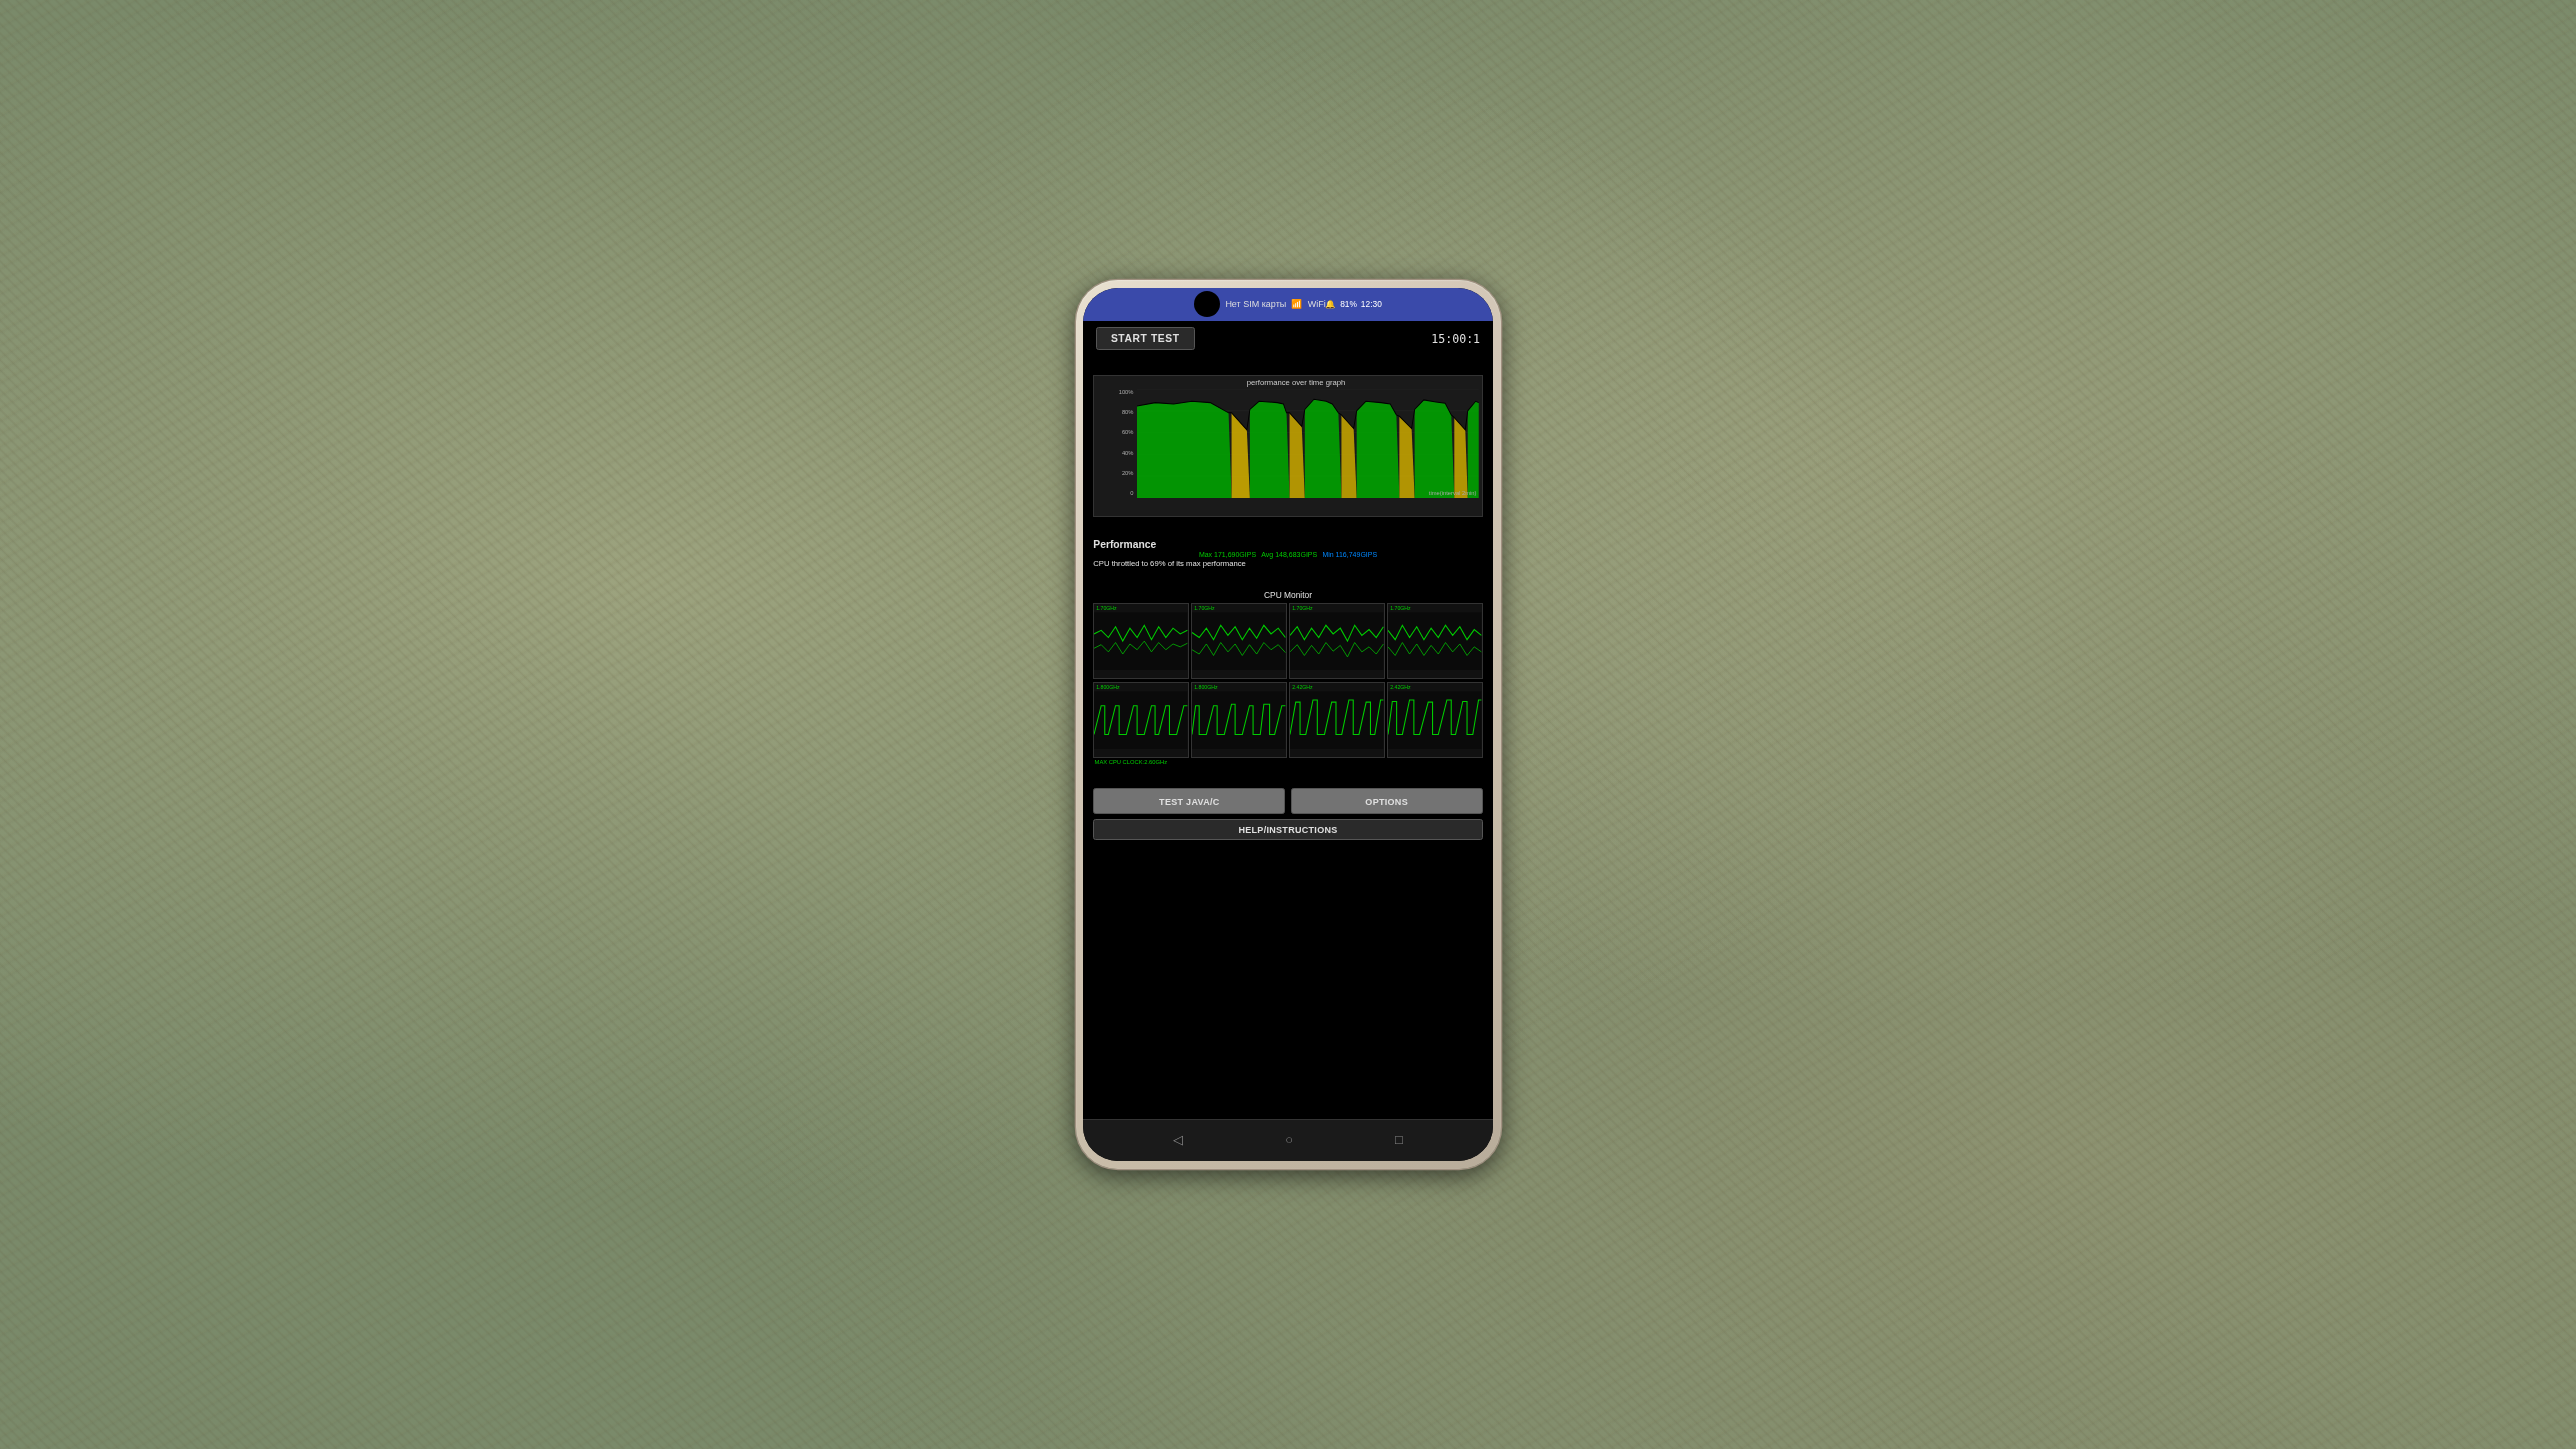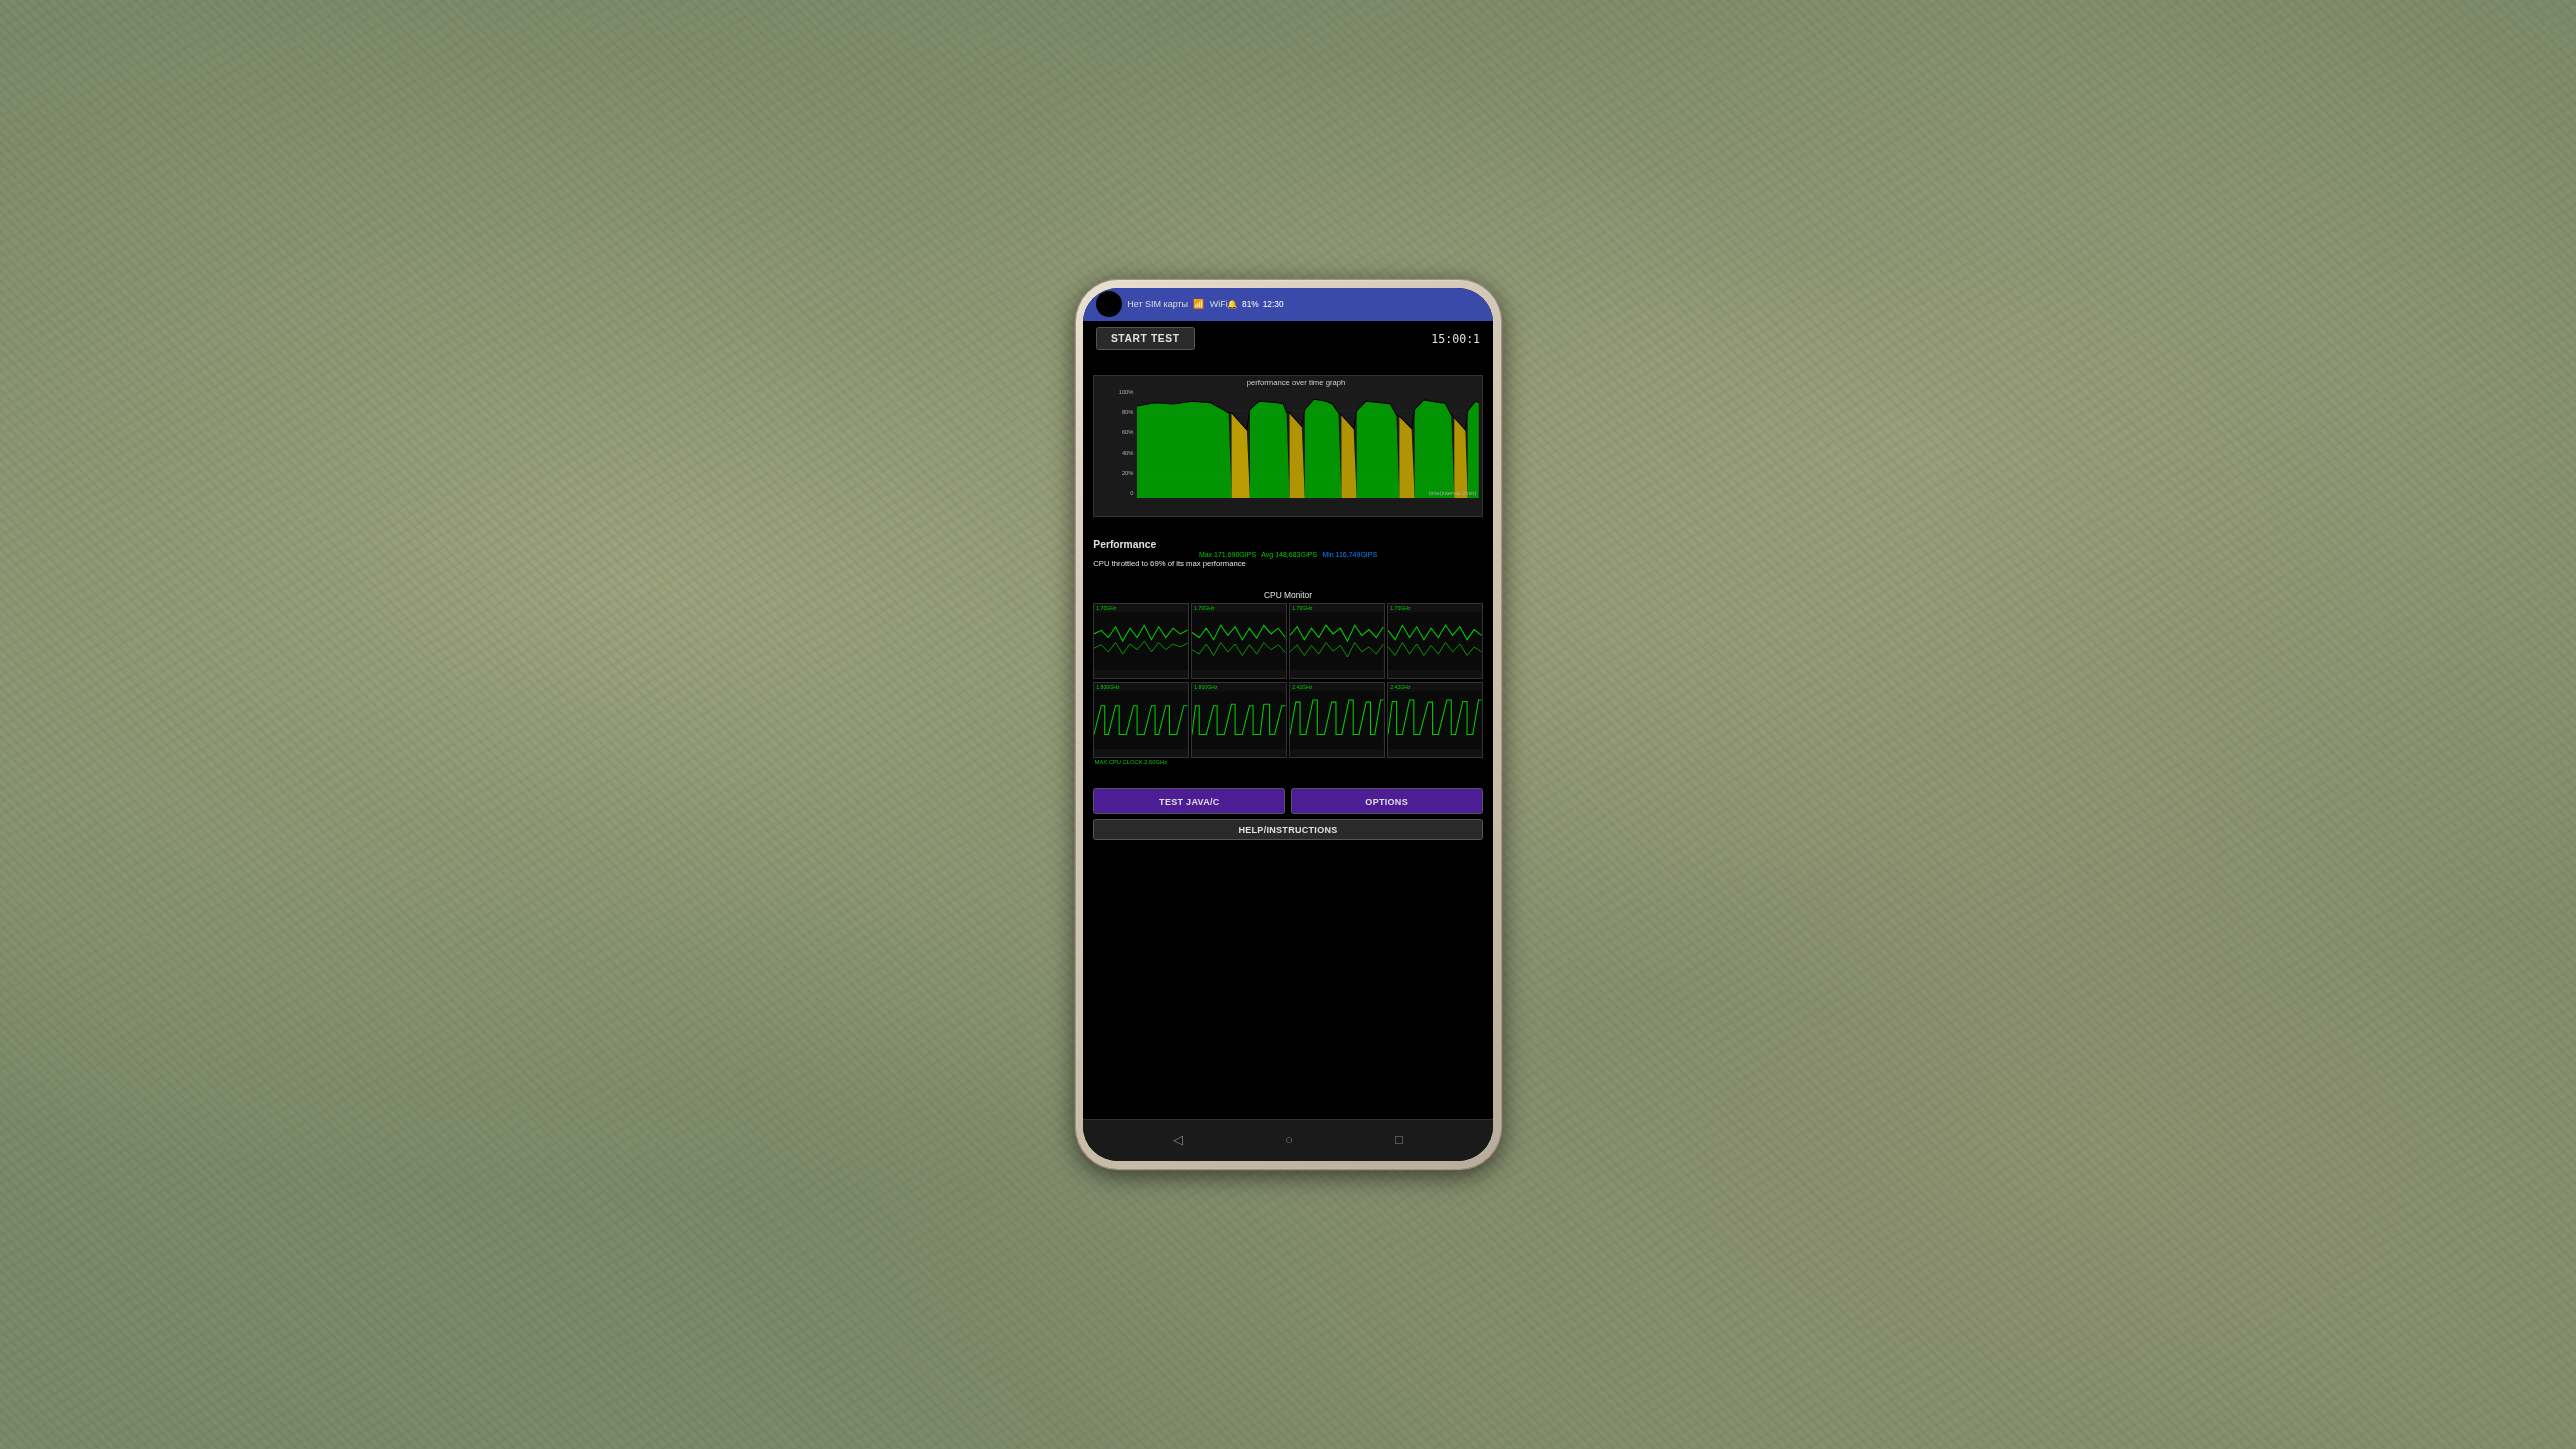--- a/index.html
+++ b/index.html
@@ -72,21 +72,21 @@
       display: flex;
       flex-direction: column;
     }
 
     
     .status-bar {
       background: #3a4aaa;
       height: 33px;
       display: flex;
       align-items: center;
-      justify-content: flex-start;
+      justify-content: center;
       padding: 0 13px;
       flex-shrink: 0;
     }
 
     .status-left {
       display: flex;
       align-items: center;
       gap: 5.2px;
     }
 
@@ -304,21 +304,21 @@
       flex-direction: column;
       gap: 5.2px;
     }
 
     .btn-row {
       display: flex;
       gap: 5.2px;
     }
 
     .app-btn {
-      background: #4c1d95;
+      background: #737373;
       border: 0.6px solid #555;
       border-radius: 2.6px;
       padding: 6.4px;
       flex: 1;
       text-align: center;
       cursor: pointer;
     }
 
     .app-btn span {
       color: #e0e0e0;

